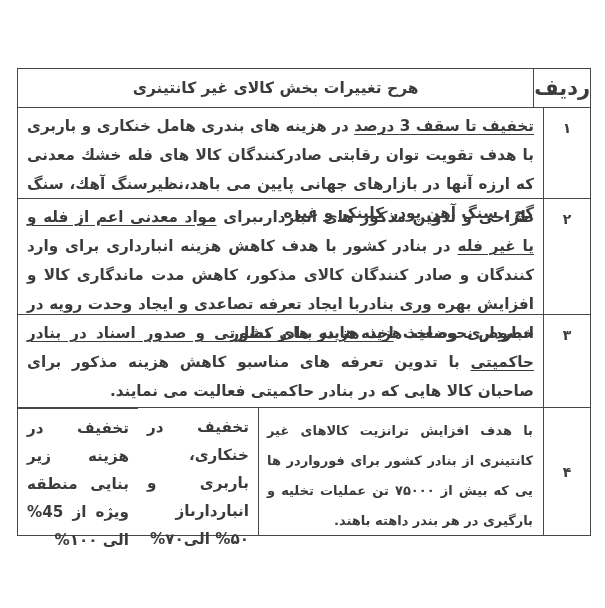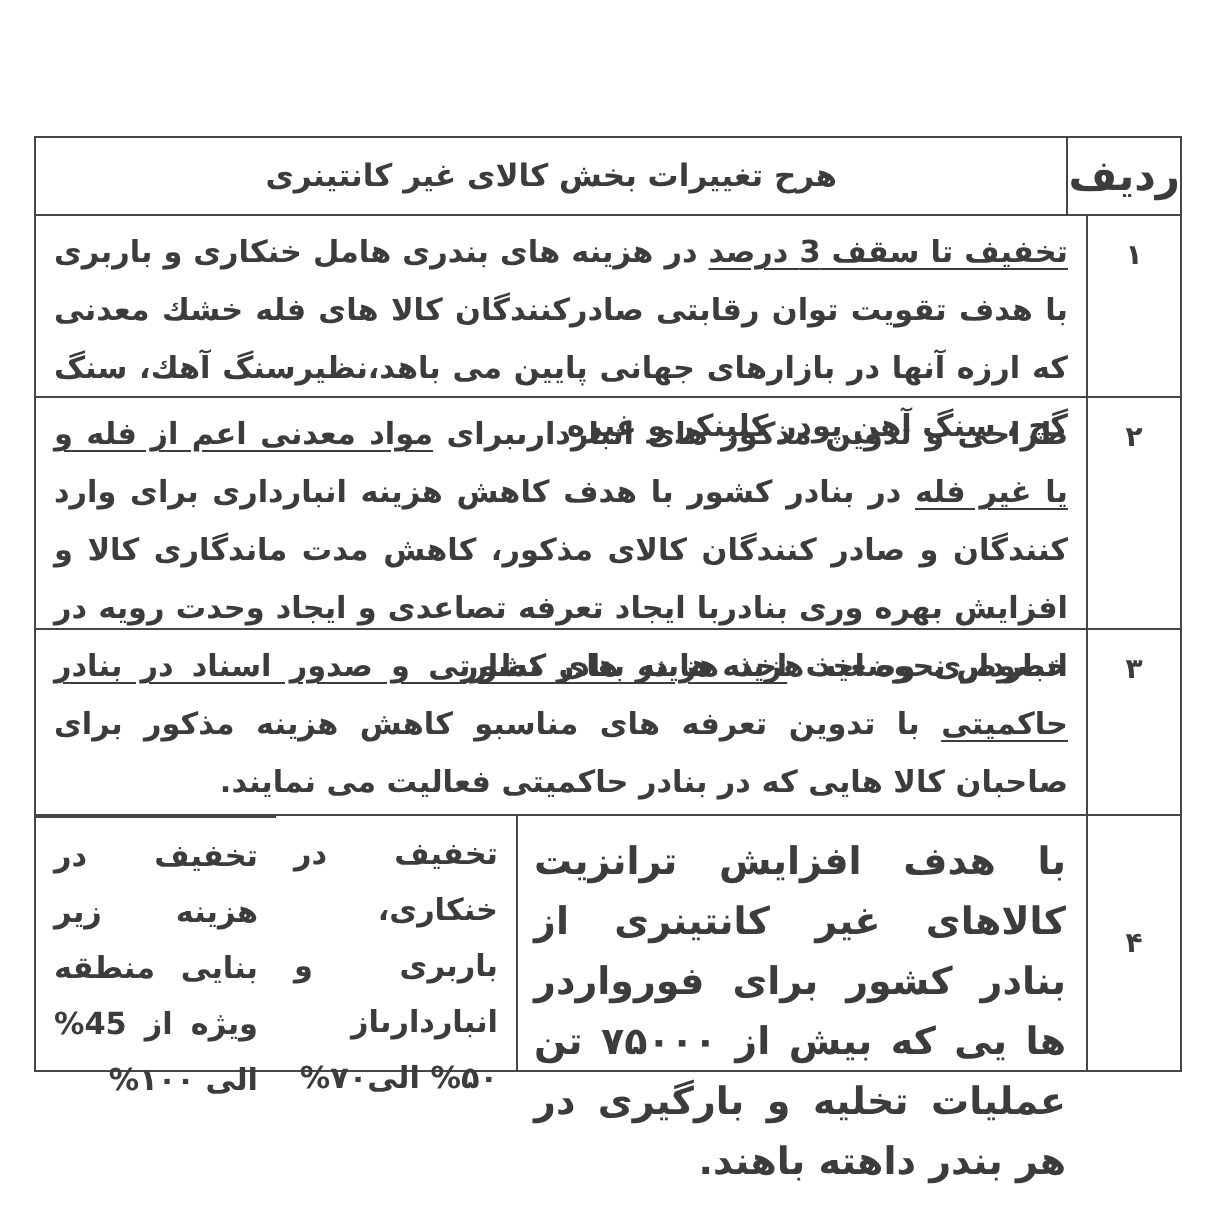--- a/index.html
+++ b/index.html
@@ -34,21 +34,21 @@
   }
   .row-1{height:91px;}
   .row-2{height:116px;}
   .row-3{height:93px;}
   .row-4{height:128px;}
   .row-4 .num-cell{align-items:center;padding-top:0;}
   .u{text-decoration:underline;text-underline-offset:3px;}
   .split-cell{display:flex;flex-direction:row;padding:0;}
   .split-right{
     flex:0 0 284px;box-sizing:border-box;
-    padding:8px 10px 2px 8px;font-size:19px;line-height:30px;
+    padding:8px 10px 2px 8px;font-size:13px;line-height:30px;
     text-align:justify;
   }
   .split-left{
     flex:1 1 auto;box-sizing:border-box;border-right:1px solid #474747;
     display:flex;flex-direction:row;
   }
   .sub-cell{
     flex:1 1 50%;box-sizing:border-box;
     padding:5px 9px 2px 9px;font-size:15.2px;line-height:28px;
     text-align:justify;

